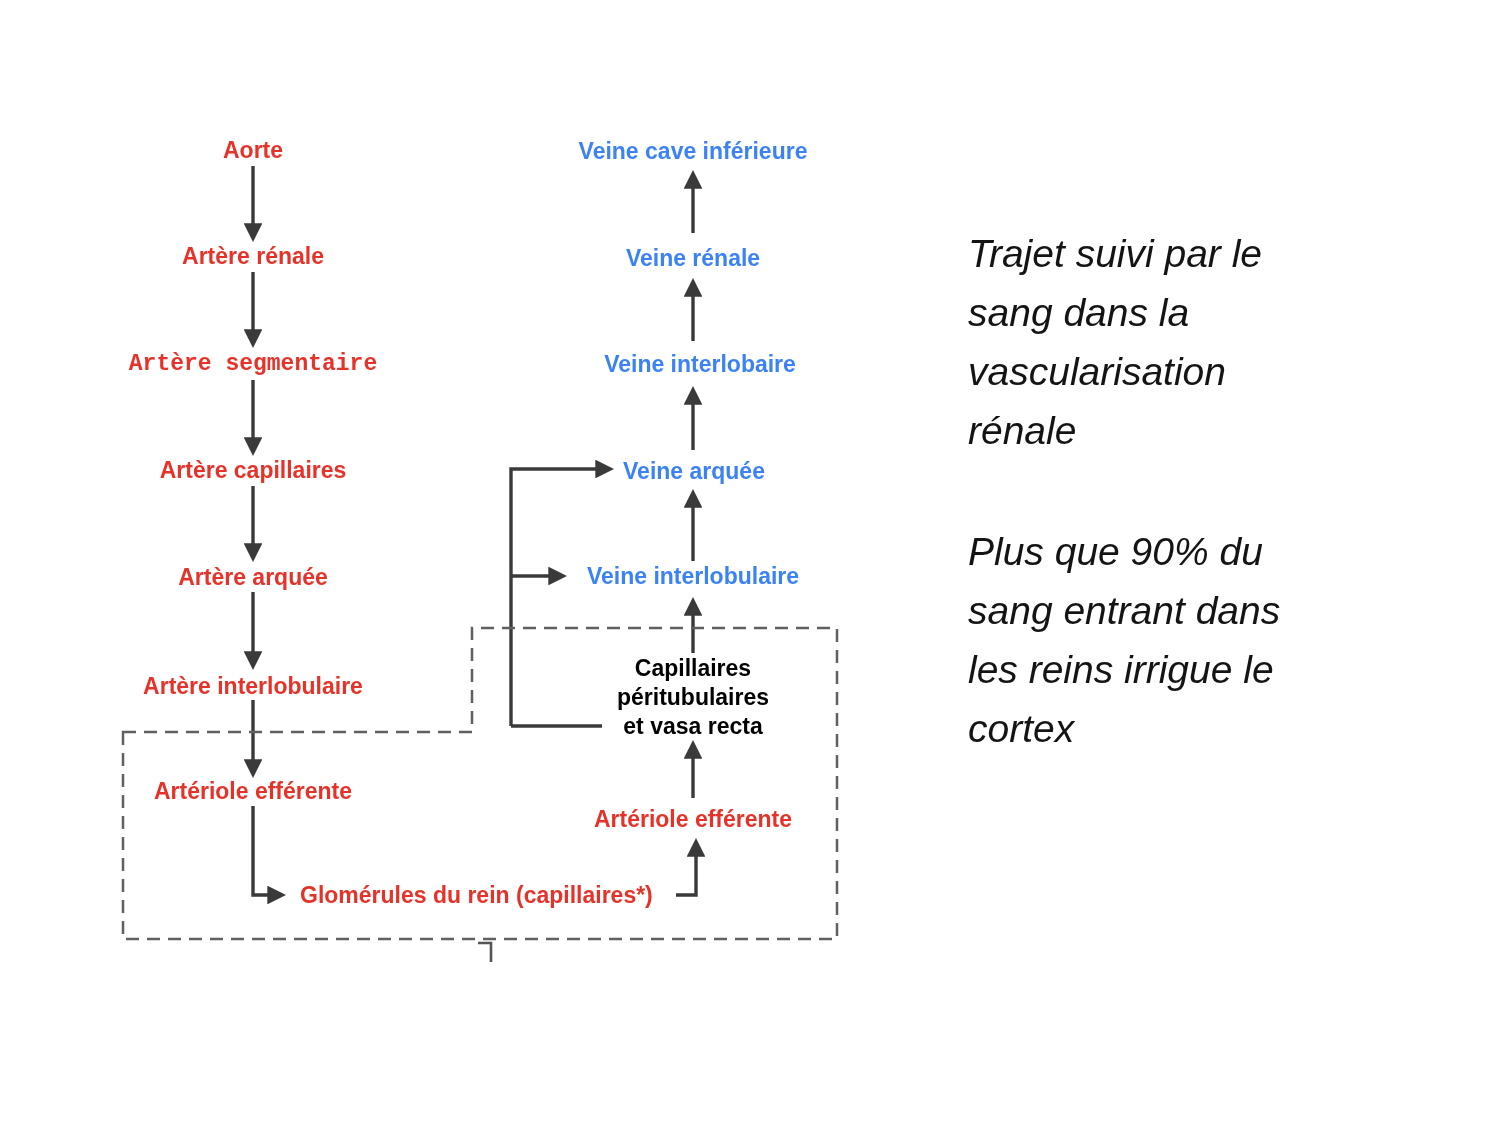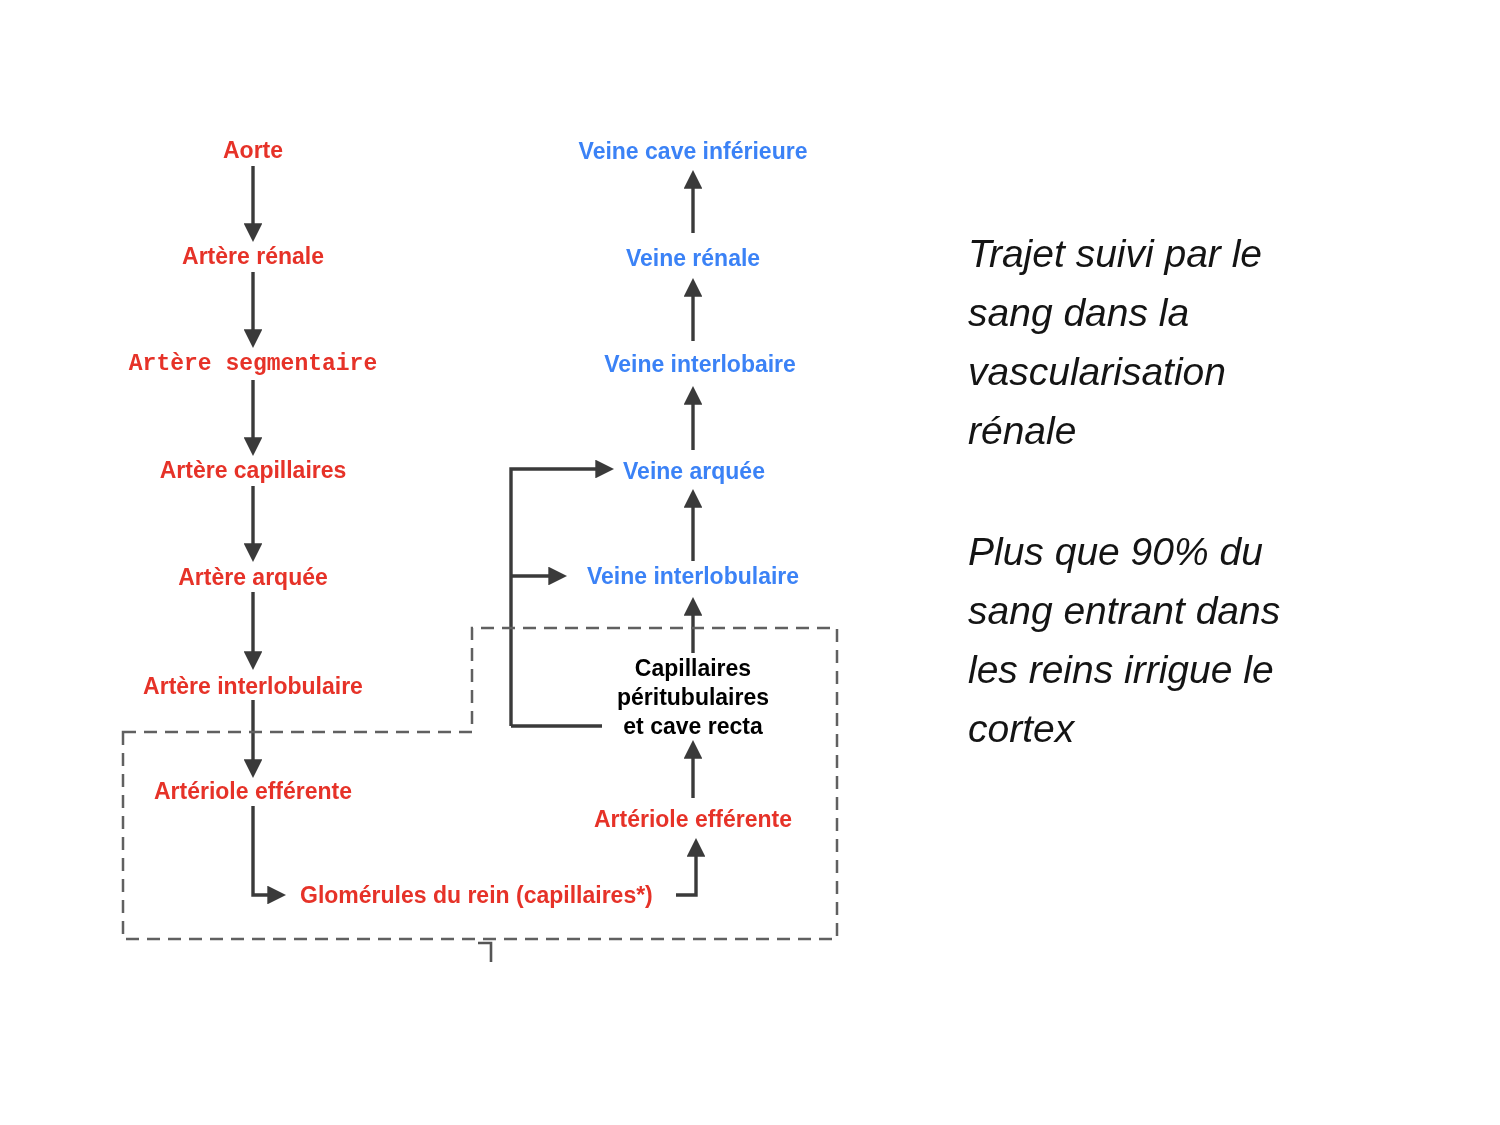--- a/index.html
+++ b/index.html
@@ -90,21 +90,21 @@
   <div class="node center red" style="left:253px; top:470px;">Artère capillaires</div>
   <div class="node center red" style="left:253px; top:577px;">Artère arquée</div>
   <div class="node center red" style="left:253px; top:686px;">Artère interlobulaire</div>
   <div class="node center red" style="left:253px; top:791px;">Artériole efférente</div>
   <div class="node left-anchor red" style="left:300px; top:895px;">Glomérules du rein (capillaires*)</div>
   <div class="node center red" style="left:693px; top:819px;">Artériole efférente</div>
 
   <div class="node center magenta multiline" style="left:693px; top:697px;">
     <span style="display:block">Capillaires</span>
     <span style="display:block">péritubulaires</span>
-    <span style="display:block">et cave recta</span>
+    <span style="display:block">et vasa recta</span>
   </div>
 
   <div class="node center blue" style="left:693px; top:576px;">Veine interlobulaire</div>
   <div class="node center blue" style="left:694px; top:471px;">Veine arquée</div>
   <div class="node center blue" style="left:693px; top:364px;margin-left:7px;">Veine interlobaire</div>
   <div class="node center blue" style="left:693px; top:258px;">Veine rénale</div>
   <div class="node center blue" style="left:693px; top:151px;">Veine cave inférieure</div>
 
   <div class="side-text">
     <p class="para">

